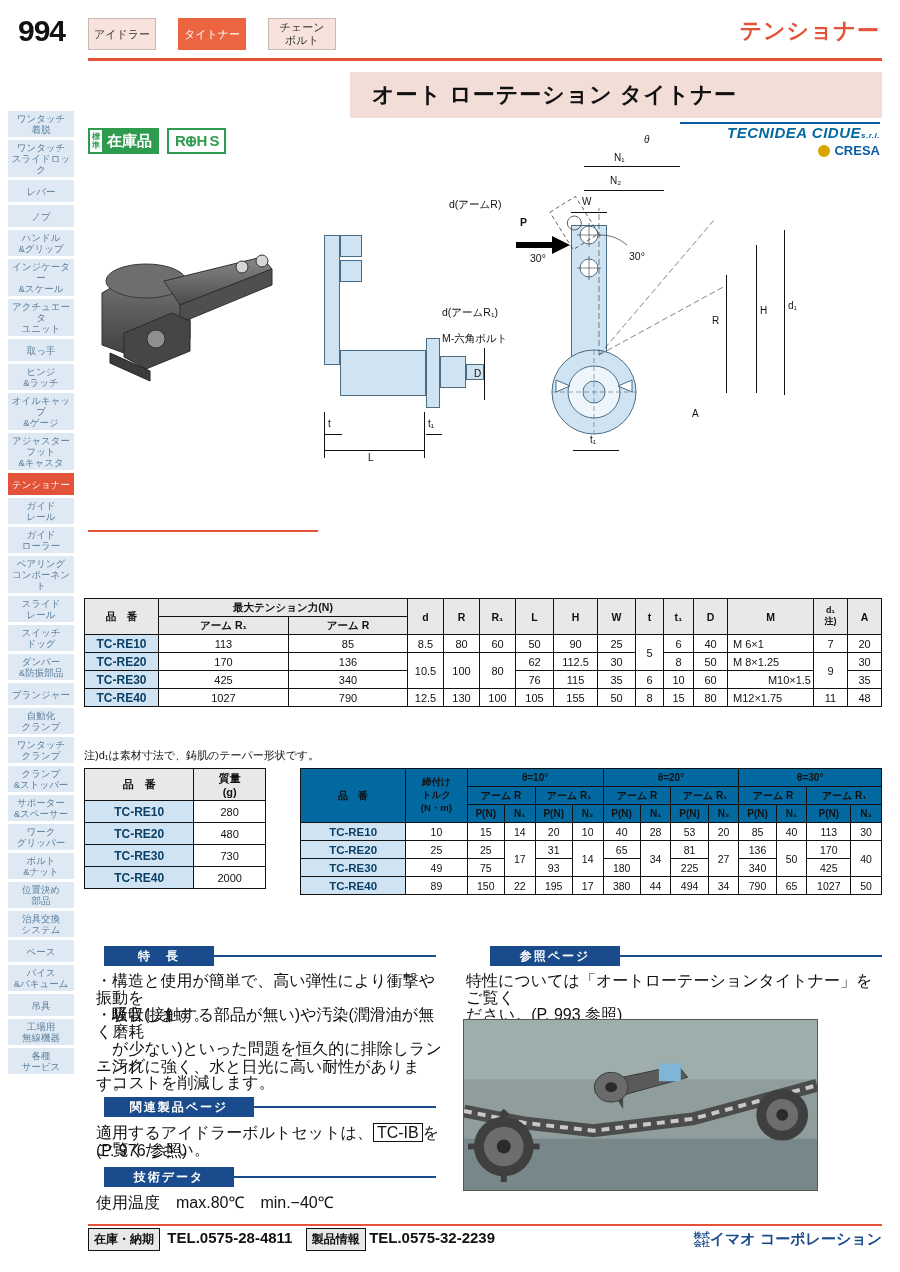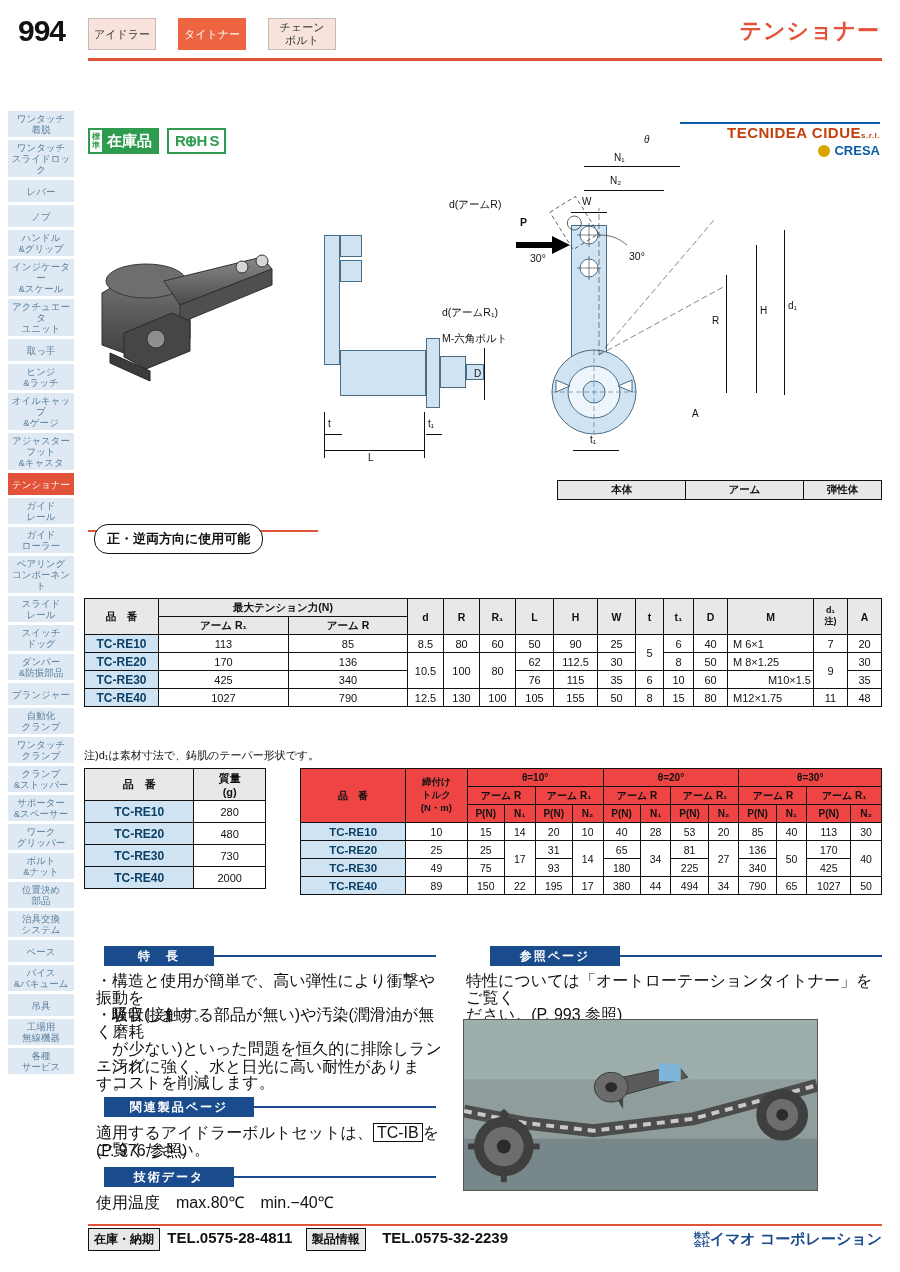--- a/index.html
+++ b/index.html
@@ -72,21 +72,21 @@
     padding:0 5px; display:flex; align-items:center;
   }
   .badge-rohs {
     border:2px solid #2e9b4e; color:#2e9b4e; height:26px;
     display:flex; align-items:center; padding:0 6px;
     font-size:15px; font-weight:bold; letter-spacing:-1px;
   }
 
   
   #brand { position:absolute; right:20px; top:124px; width:200px; text-align:right; }
-  #brand .bn { font-size:15px; font-weight:bold; color:#c2410c; letter-spacing:0.5px; }
+  #brand .bn { font-size:15px; font-weight:bold; color:#0369a1; letter-spacing:0.5px;font-style:italic; }
   #brand .bn .srl { font-size:8px; }
   #brand .bl { display:flex; align-items:center; justify-content:flex-end; gap:4px; margin-top:2px; }
   #brand .bl .dot {
     width:12px; height:12px; border-radius:50%; background:#d8a400;
     display:inline-block;
   }
   #brand .bl .cn { font-size:13px; font-weight:bold; color:#0b5ca8; }
   #brand-rule { position:absolute; right:20px; top:122px; width:200px; height:2px; background:#0b5ca8; }
 
   
@@ -148,21 +148,21 @@
   #mass-table td.code { background:#cfe3f2; font-weight:bold; color:#0b3f66; font-size:12px; }
 
   
   #torque-table {
     position:absolute; left:300px; top:768px; width:582px;
     border-collapse:collapse; font-size:10.5px;
   }
   #torque-table th, #torque-table td {
     border:1px solid #111; text-align:center; padding:1px 2px; height:18px;
   }
-  #torque-table th { background:#ef4444; font-weight:bold; font-size:10px; }
+  #torque-table th { background:#0369a1; font-weight:bold; font-size:10px; }
   #torque-table td.code { background:#cfe3f2; font-weight:bold; color:#0b3f66; font-size:11.5px; }
 
   
   .sec-head {
     position:absolute; height:20px; background:#1a4b8c; color:#fff;
     font-size:12px; font-weight:bold; display:flex; align-items:center;
     justify-content:center; letter-spacing:2px;
   }
   .sec-rule { position:absolute; height:2px; background:#1a4b8c; }
 
@@ -326,20 +326,21 @@
       <span style="white-space:pre-line">工場用
 無線機器</span>
     </div>
   <div class="side-item">
       <span style="white-space:pre-line">各種
 サービス</span>
     </div>
 </div>
 
 <div id="title-band">
+  <div id="title-name">オート ローテーション タイトナー</div>
 </div>
 
 <div id="badges">
   <div class="badge-stock">
     <div class="b1" style="white-space:pre-line">標
 準</div>
     <div class="b2">在庫品</div>
   </div>
   <div class="badge-rohs">R⊕H S</div>
 </div>
@@ -457,31 +458,25 @@
   <div class="dim-text" style="left:676px; top:155px;">H</div>
   <div class="dim-line" style="left:642px; top:125px; width:1px; height:118px;"></div>
   <div class="dim-text" style="left:628px; top:165px;">R</div>
   <div class="dim-text" style="left:608px; top:258px;">A</div>
   <div class="dim-line" style="left:489px; top:300px; width:46px; height:1px;"></div>
   <div class="dim-text" style="left:506px; top:284px;" style2="">t₁</div>
 </div>
 
 <table id="material-table">
   <tbody>
-      <tr>
-    <th style="width:115px">本体</th>
-    <th style="width:105px">アーム</th>
-    <th style="width:70px">弾性体</th>
-  </tr>
 </tbody>
   </table>
 
 <div id="onepoint">
   <div class="op-rule"></div>
-  <div class="op-box">正・逆両方向に使用可能</div>
 </div>
 
 <table id="spec-table">
   <tbody>
       <tr>
     <th rowspan="2" style="width:74px">品　番</th>
     <th colspan="2" style="width:166px">最大テンション力(N)</th>
     <th rowspan="2" style="width:36px">d</th>
     <th rowspan="2" style="width:36px">R</th>
     <th rowspan="2" style="width:36px">R₁</th>
@@ -750,18 +745,18 @@
   <rect x="196" y="44" width="22" height="18" fill="#7fb6d8"></rect>
   <ellipse cx="148" cy="68" rx="17" ry="15" fill="#6b6b6b" stroke="#3a3a3a"></ellipse>
   <ellipse cx="148" cy="68" rx="6" ry="5" fill="#2b2b2b"></ellipse>
 </svg>
 
 <div id="footer-rule-top"></div>
 <div id="footer">
   <span class="f-label">在庫・納期</span>
   <span class="f-tel" style="margin:0 10px 0 4px">TEL.0575-28-4811</span>
   <span class="f-label">製品情報</span>
-  <span class="f-tel" style="margin-left:13px">TEL.0575-32-2239</span>
+  <span class="f-tel" style="margin-left:0">TEL.0575-32-2239</span>
   <span id="footer-company">
     <span class="sm" style="white-space:pre-line; display:inline-block; line-height:8px; vertical-align:middle">株式
 会社</span><span>イマオ コーポレーション</span>
   </span>
 </div>
 
 </body></html>

